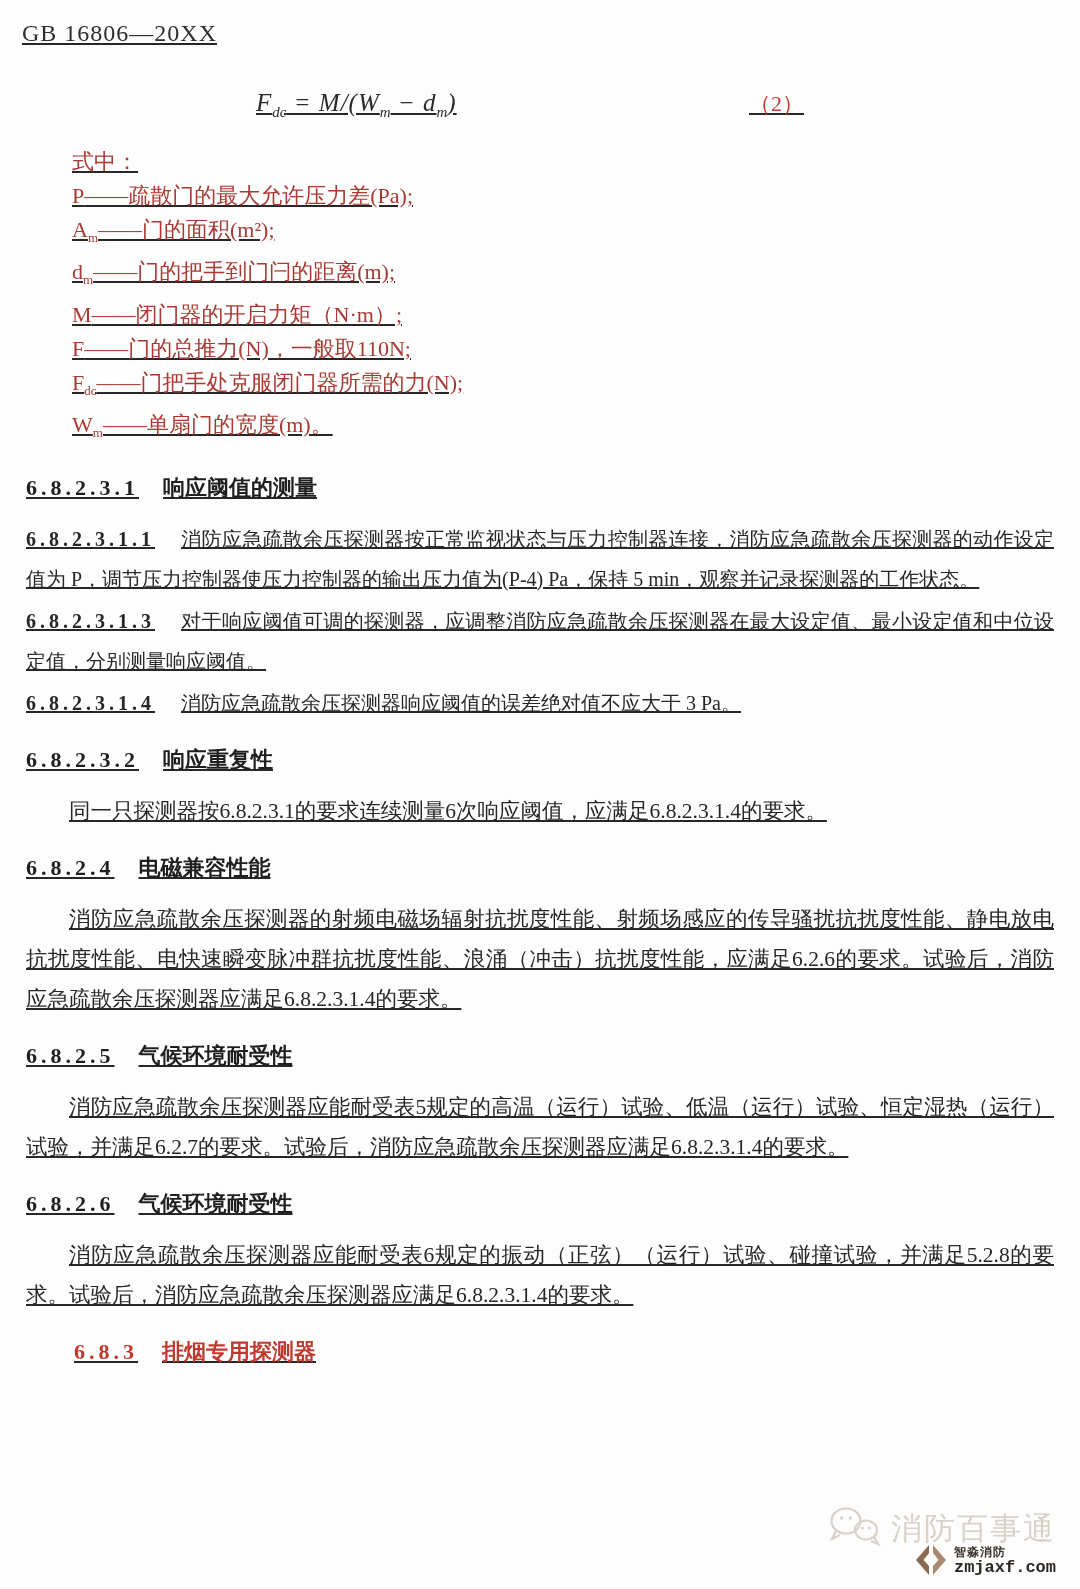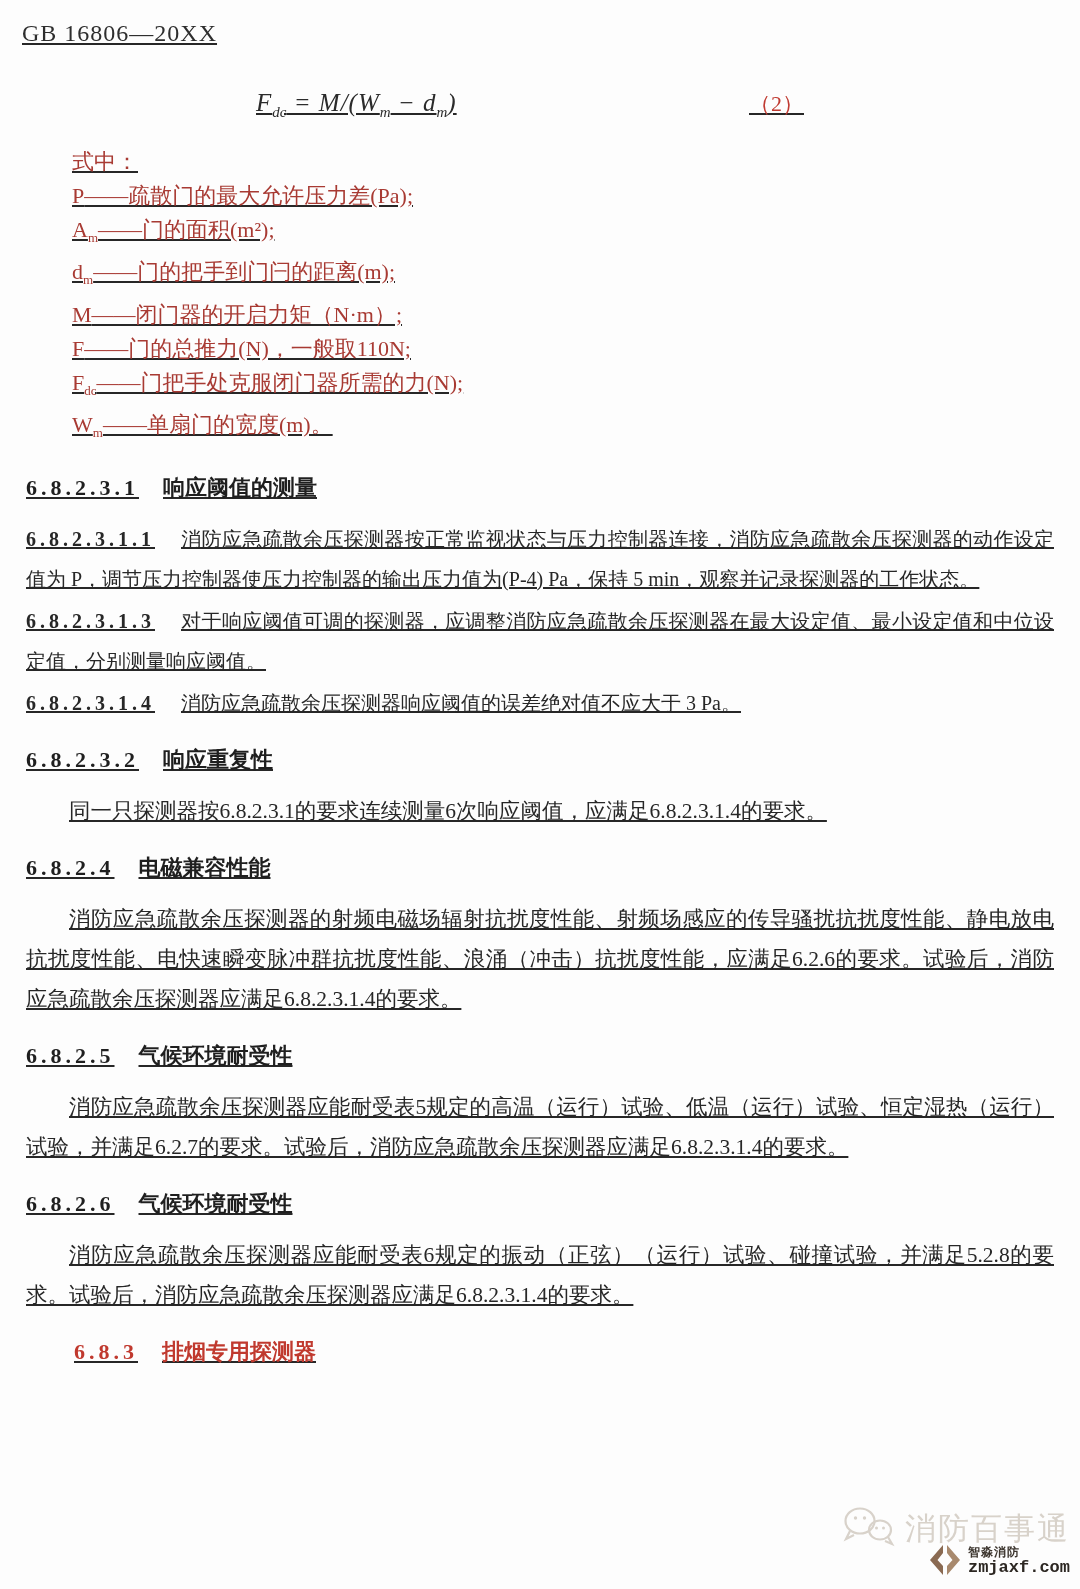--- a/index.html
+++ b/index.html
@@ -72,21 +72,21 @@
   .para{
     font-size:21.5px;
     line-height:40px;
     text-align:justify;
     text-indent:2em;
     margin:6px 0;
   }
   
   .watermark{
     position:absolute;
-    right:10px;bottom:8px;
+    right:24px;bottom:8px;
     text-align:right;
     user-select:none;
   }
   .wm-row1{
     display:flex;
     align-items:center;
     gap:8px;
     color:#d8d2ca;
     font-size:31px;
     letter-spacing:2px;

